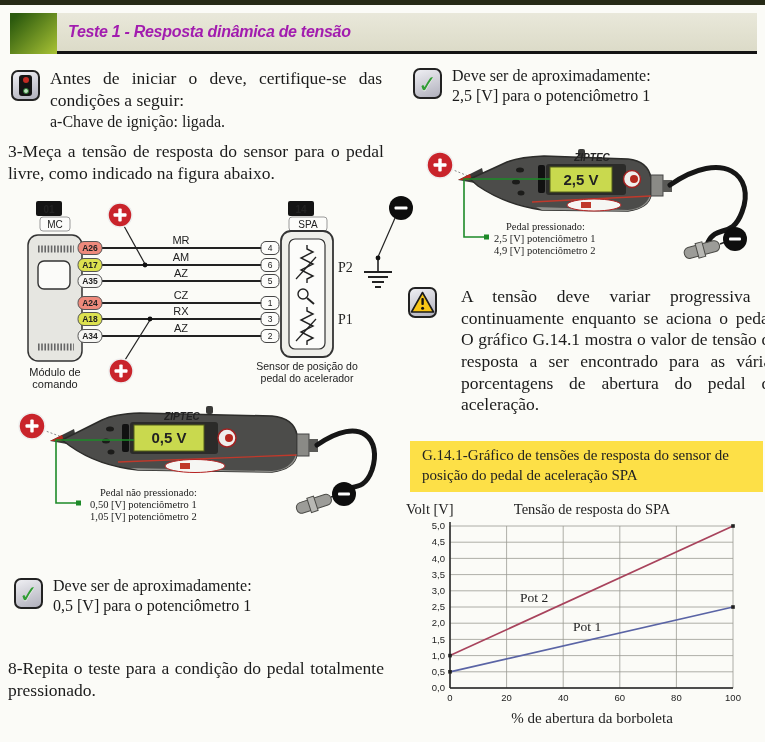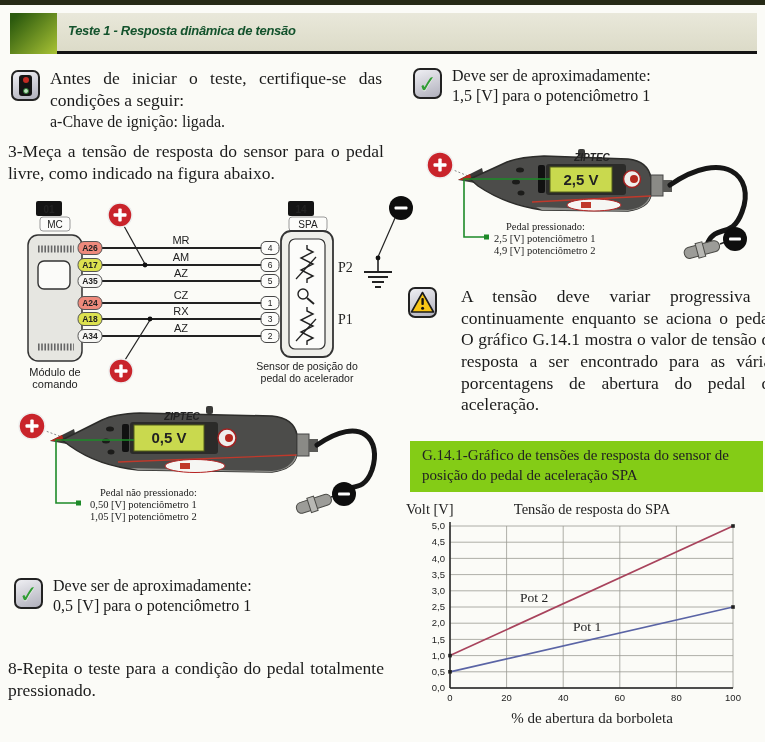--- a/index.html
+++ b/index.html
@@ -4,53 +4,53 @@
 <style>
   html,body{margin:0;padding:0}
   body{width:765px;height:742px;position:relative;overflow:hidden;background:#fbfbf7;
        font-family:"Liberation Serif",serif;color:#1b1b1b}
   .abs{position:absolute}
   .topstrip{left:0;top:0;width:765px;height:5px;background:#262a16}
   .titlebar{left:18px;top:13px;width:739px;height:41px;background:linear-gradient(#e9e8da,#dcdbc8);
             border-bottom:3px solid #141414;box-sizing:border-box}
   .greensq{left:10px;top:13px;width:47px;height:41px;background:linear-gradient(135deg,#2c5a0e 10%,#a2bd33 95%)}
   .title{left:68px;top:23px;font-family:"Liberation Sans",sans-serif;font-weight:bold;font-style:italic;
-         font-size:13px;letter-spacing:-0.3px;color:#14532d}
+         font-size:16px;letter-spacing:-0.3px;color:#a21caf}
   .para{font-size:17.5px;line-height:1.24;text-align:justify}
   .lines{font-size:16px;line-height:1.28}
   .icon-box{width:29px;height:31px;border:2px solid #222;border-radius:7px;
             background:linear-gradient(160deg,#efeff3,#b0b0bc);box-sizing:border-box;
             display:flex;align-items:center;justify-content:center}
   .tl{width:13px;height:21px;background:#141414;border-radius:3px;display:flex;flex-direction:column;
       align-items:center;justify-content:space-between;padding:2px 0;box-sizing:border-box}
   .tl .r{width:6px;height:6px;border-radius:50%;background:#c22a22}
   .tl .g{width:6px;height:6px;border-radius:50%;background:#bfe0c2;border:1px solid #2a7a2f;box-sizing:border-box}
   .check-glyph{font-family:"DejaVu Sans",sans-serif;font-size:23px;font-weight:bold;color:#2f9d33;
                transform:rotate(-4deg);text-shadow:0 1px 0 #e8e8e8}
-  .capbox{left:410px;top:441px;width:353px;box-sizing:border-box;background:#84cc16;
+  .capbox{left:410px;top:441px;width:353px;box-sizing:border-box;background:#fde047;
           padding:5px 12px 7px 12px;font-size:15px;line-height:1.3;color:#222}
   svg text{fill:#222}
   .cs-serif{font-family:"Liberation Serif",serif}
   .cs-sans{font-family:"Liberation Sans",sans-serif}
 </style>
 </head>
 <body>
 
 <div class="abs topstrip"></div>
 <div class="abs titlebar"></div>
 <div class="abs greensq"></div>
 <div class="abs title">Teste 1 - Resposta dinâmica de tensão</div>
 
 <div class="abs icon-box" style="left:11px;top:70px">
   <div class="tl">
       <span class="r"></span>
       <span class="g"></span>
     </div>
 </div>
-<div class="abs para" style="left:50px;top:68px;width:332px">Antes de iniciar o teste, certifique-se das condições a seguir:</div>
+<div class="abs para" style="left:50px;top:68px;width:332px">Antes de iniciar o deve, certifique-se das condições a seguir:</div>
 <div class="abs lines" style="left:50px;top:112px;width:332px">a-Chave de ignição: ligada.</div>
 
 <div class="abs para" style="left:8px;top:141px;width:376px">3-Meça a tensão de resposta do sensor para o pedal livre, como indicado na figura abaixo.</div>
 
 <svg class="abs" style="left:0;top:195px" width="420" height="198" viewBox="0 0 420 198" font-family="Liberation Sans, sans-serif">
   <g>
     <rect x="36" y="6" width="26" height="15" rx="2" fill="#141414"></rect>
     <text x="49" y="17.5" text-anchor="middle" font-size="10" font-weight="bold" fill="#fff">01</text>
     <rect x="40" y="22" width="30" height="14" rx="3" fill="#fcfcfa" stroke="#999"></rect>
     <text x="55" y="33" text-anchor="middle" font-size="10" fill="#555">MC</text>
@@ -213,21 +213,21 @@
   <div>0,5 [V] para o potenciômetro 1</div>
 </div>
 
 <div class="abs para" style="left:8px;top:658px;width:376px">8-Repita o teste para a condição do pedal totalmente pressionado.</div>
 
 <div class="abs icon-box" style="left:413px;top:68px">
   <span class="check-glyph">✓</span>
 </div>
 <div class="abs lines" style="left:452px;top:66px;width:310px">
   <div>Deve ser de aproximadamente:</div>
-  <div>1,5 [V] para o potenciômetro 1</div>
+  <div>2,5 [V] para o potenciômetro 1</div>
 </div>
 
 <svg class="abs" style="left:402px;top:138px" width="360" height="160" viewBox="0 0 360 160" font-family="Liberation Sans, sans-serif">
   <g>
     <line x1="49" y1="31" x2="66" y2="38" stroke="#888" stroke-width="1" stroke-dasharray="2 2"></line>
     <circle cx="38" cy="27" r="13" fill="#c9242b" stroke="#eee" stroke-width="1.5"></circle>
     <rect x="31.5" y="25.3" width="13" height="3.4" rx="1" fill="#fff"></rect>
     <rect x="36.3" y="20.5" width="3.4" height="13" rx="1" fill="#fff"></rect>
   </g>
   <g>

